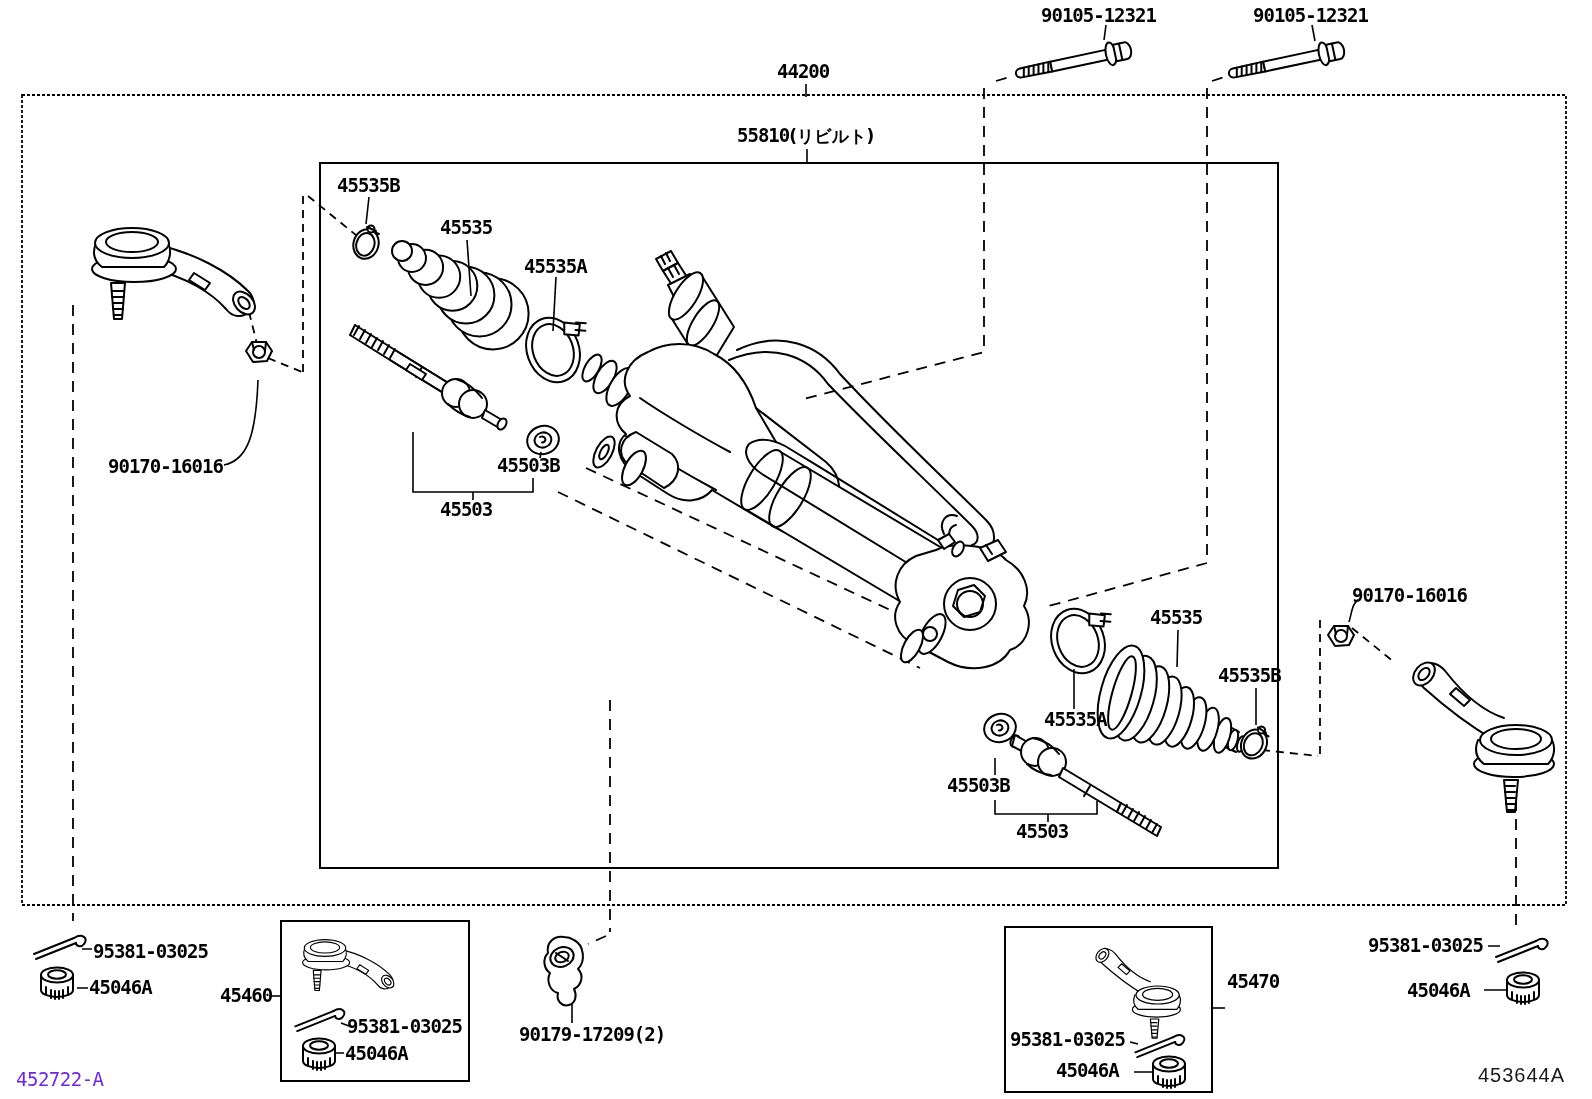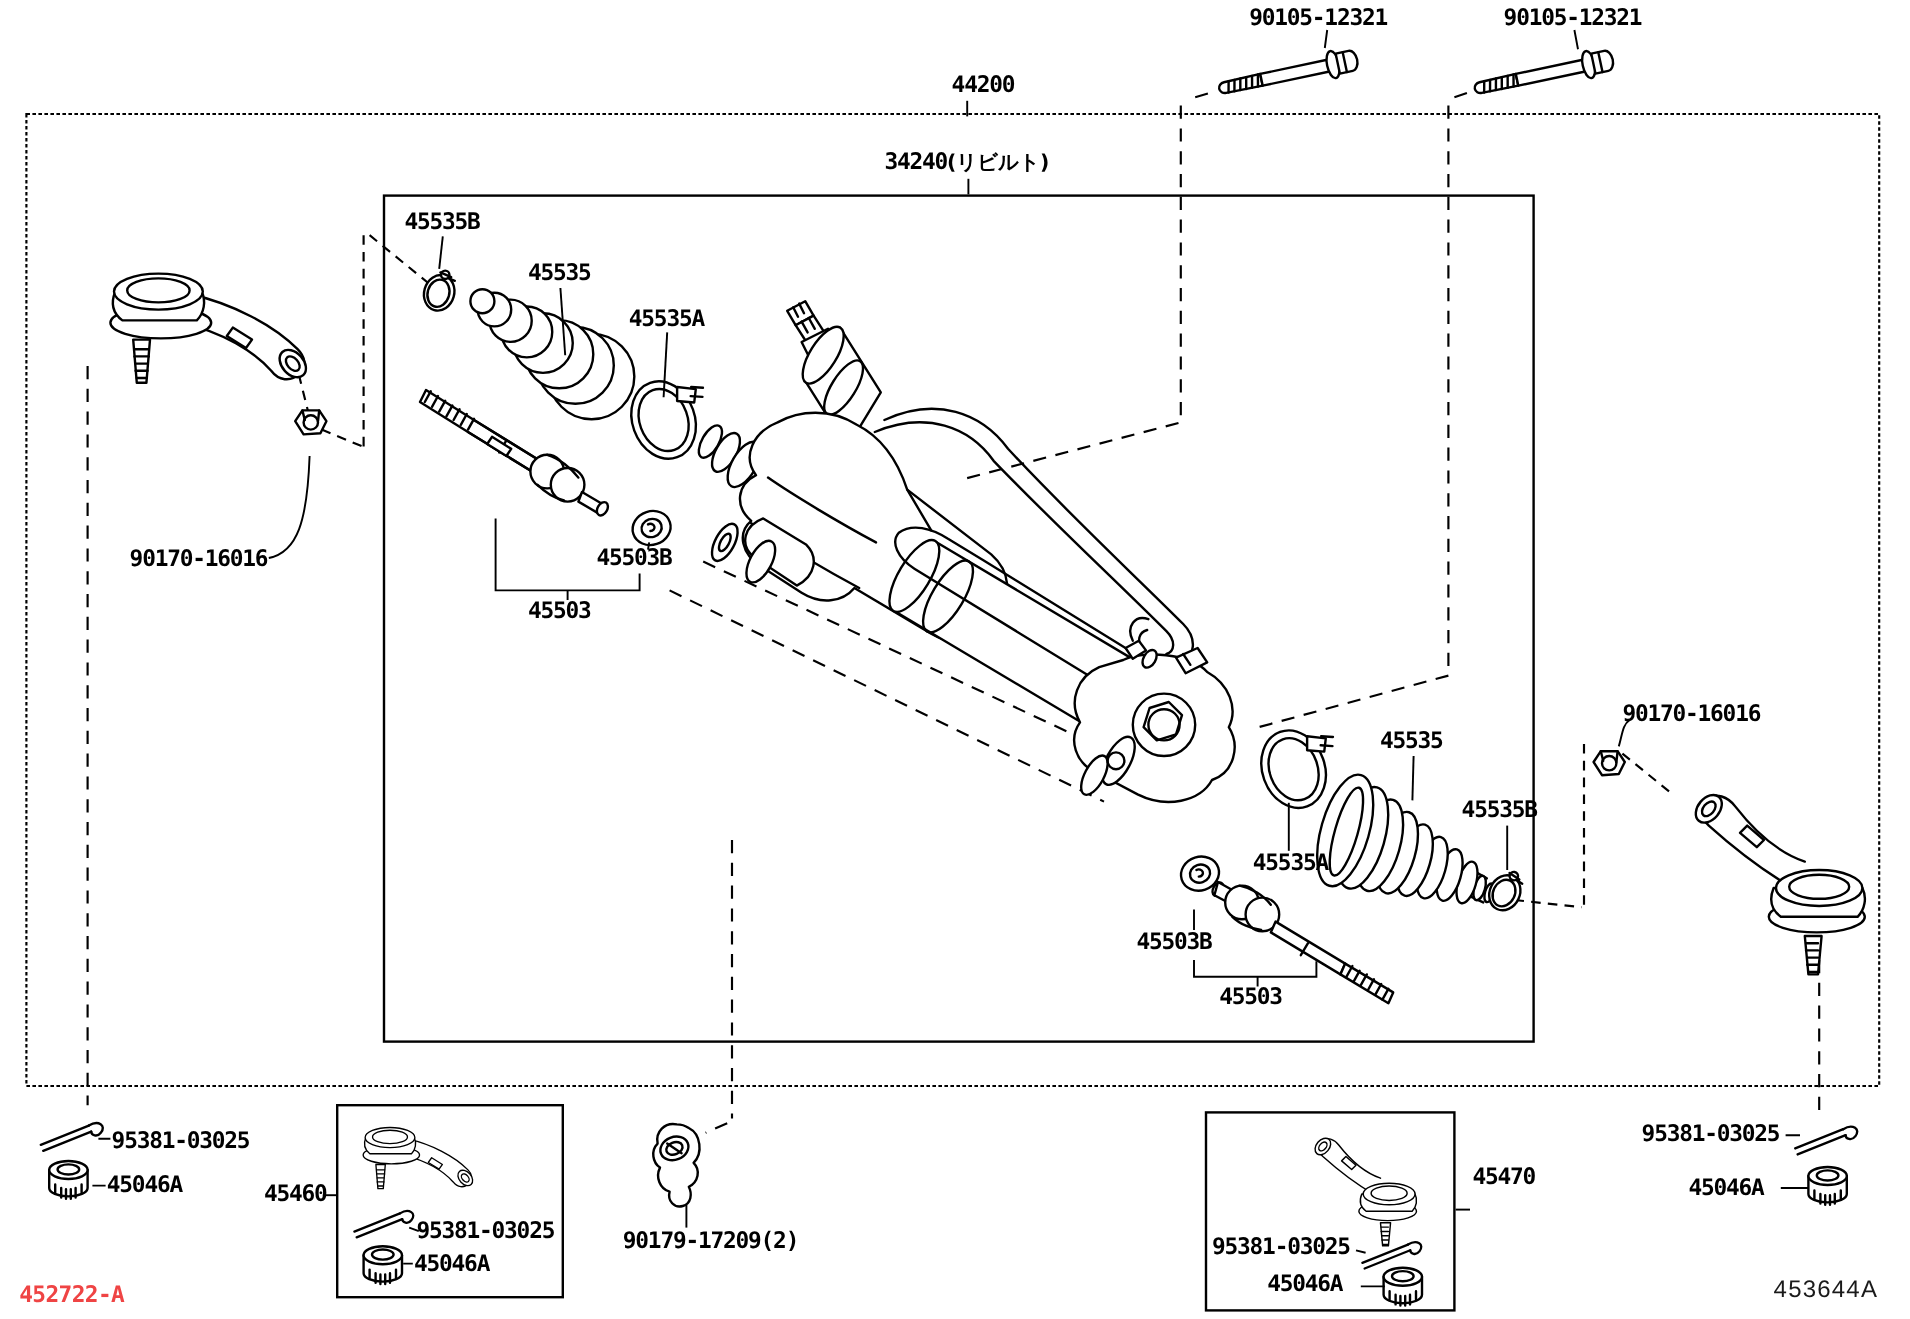--- a/index.html
+++ b/index.html
@@ -2,22 +2,22 @@
 <html><head>
 <meta charset="utf-8">
 <style>
   html,body{margin:0;padding:0;background:#fff;}
   #stage{position:relative;width:1592px;height:1099px;background:#fff;overflow:hidden;
          font-family:"DejaVu Sans Mono", monospace;}
   svg{position:absolute;left:0;top:0;}
   .lbl{position:absolute;font-family:"DejaVu Sans Mono",monospace;font-weight:bold;
        font-size:19px;line-height:19px;letter-spacing:-1px;color:#000;white-space:nowrap;}
   .lbl .note{font-family:"DejaVu Sans",sans-serif;font-weight:bold;font-size:17px;letter-spacing:0;}
-  .code{position:absolute;font-family:"DejaVu Sans Mono",monospace;font-weight:bold;
-        font-size:19px;letter-spacing:-0.5px;color:#ef4444;white-space:nowrap;}
+  .code{position:absolute;font-family:"DejaVu Sans Mono",monospace;font-weight:normal;
+        font-size:19px;letter-spacing:-0.5px;color:#6d28d9;white-space:nowrap;}
   .code-sans{position:absolute;font-family:"Liberation Sans",sans-serif;font-weight:normal;
         font-size:20px;letter-spacing:1px;color:#1a1a1a;white-space:nowrap;}
 </style>
 </head>
 <body>
 
 <div id="stage">
 
 <svg width="1592" height="1099" viewBox="0 0 1592 1099">
   <defs>
@@ -255,22 +255,22 @@
     <path d="M341,1023 L349,1026 M336,1053 H344"></path>
     <path d="M572,1004 V1023"></path>
     <path d="M1130,1042 L1138,1044 M1134,1072 H1154"></path>
     <path d="M1213,1008 H1225"></path>
     <path d="M1488,946 H1500 M1484,990 H1507"></path>
   </g>
 </svg>
 
 <div class="lbl" style="left:1041px;top:6px">90105-12321</div>
 <div class="lbl" style="left:1253px;top:6px">90105-12321</div>
-<div class="lbl" style="left:793px;top:62px">44200</div>
-<div class="lbl" style="left:737px;top:126px"><span>34240</span><span class="note">(リビルト)</span></div>
+<div class="lbl" style="left:777px;top:62px">44200</div>
+<div class="lbl" style="left:737px;top:126px"><span>55810</span><span class="note">(リビルト)</span></div>
 
 <div class="lbl" style="left:337px;top:176px">45535B</div>
 <div class="lbl" style="left:440px;top:218px">45535</div>
 <div class="lbl" style="left:524px;top:257px">45535A</div>
 <div class="lbl" style="left:497px;top:456px">45503B</div>
 <div class="lbl" style="left:440px;top:500px">45503</div>
 <div class="lbl" style="left:108px;top:457px">90170-16016</div>
 
 <div class="lbl" style="left:1150px;top:608px">45535</div>
 <div class="lbl" style="left:1218px;top:666px">45535B</div>

